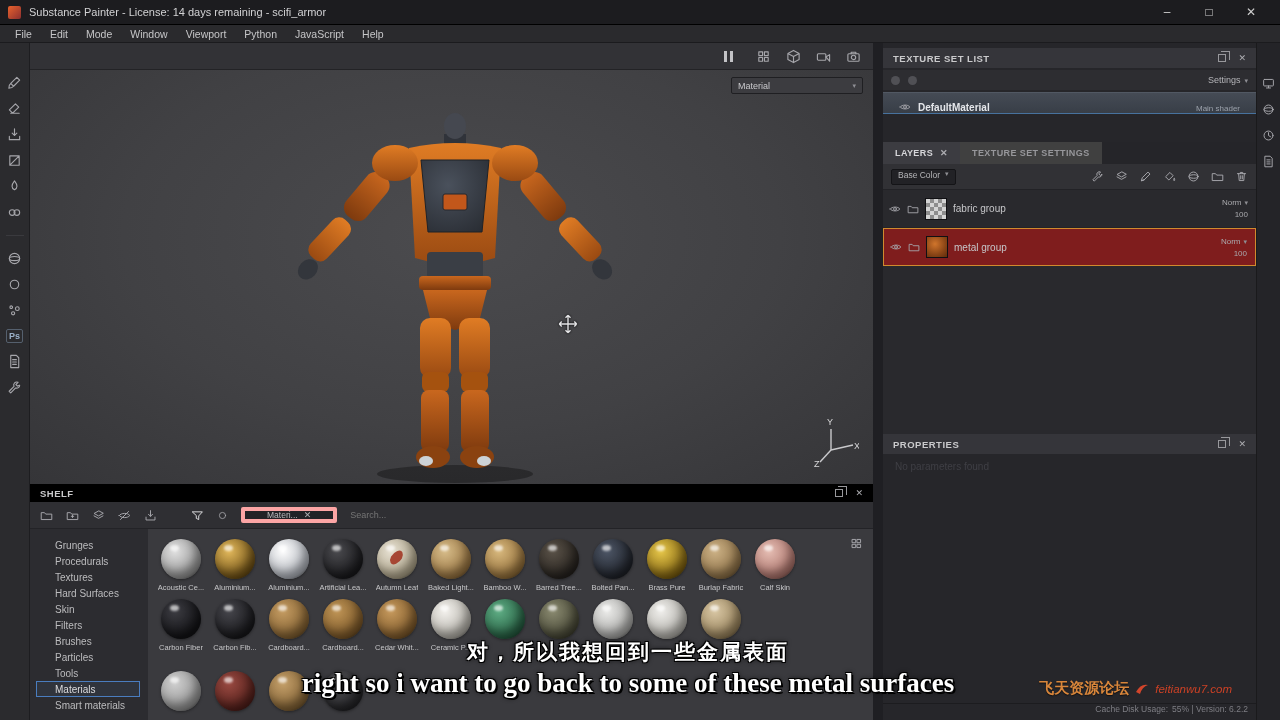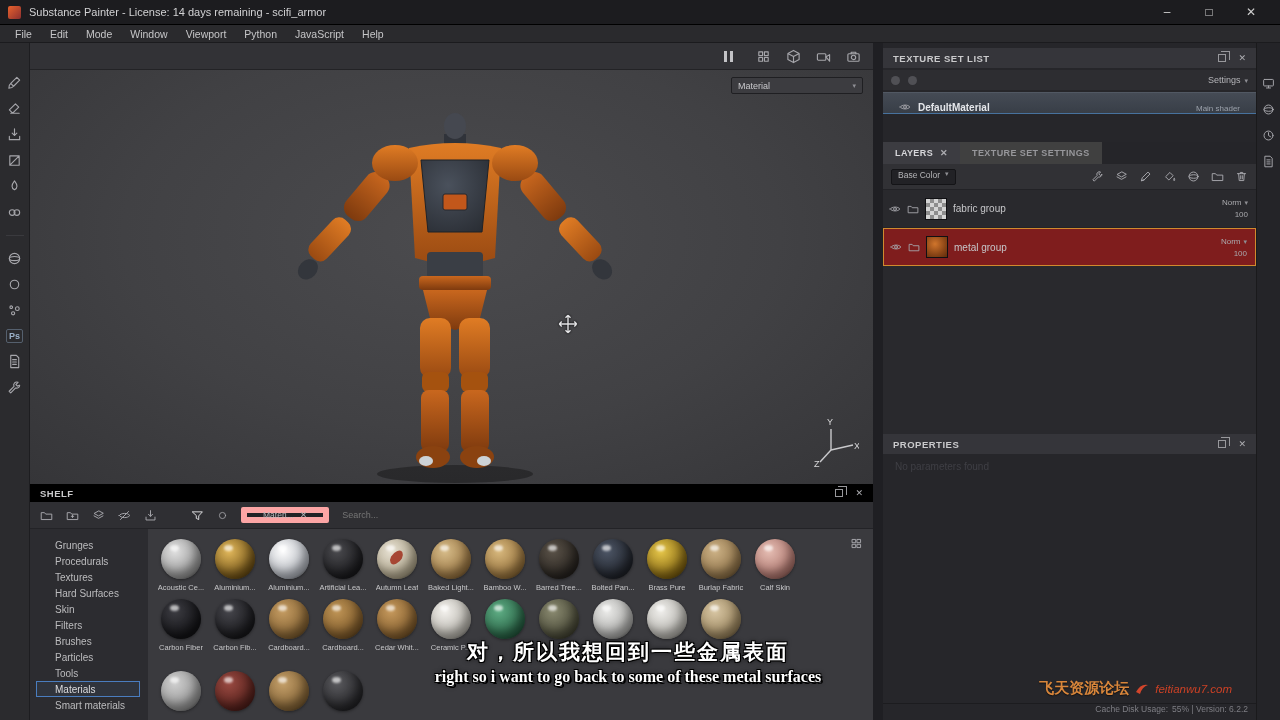--- a/index.html
+++ b/index.html
@@ -41,21 +41,21 @@
 
 #shelf{position:absolute;left:30px;top:484px;width:843px;height:236px;background:#2c2c30}
 #shelfhdr{height:18px;background:#000000;display:flex;align-items:center;padding:0 10px;gap:4px}
 .ptitle{font-size:9.5px;font-weight:bold;letter-spacing:.5px;color:#cacacc}
 .hicons{margin-left:auto;display:flex;gap:12px;align-items:center}
 .popout{width:8px;height:8px;border:1px solid #98989c;position:relative}
 .popout::before{content:"";position:absolute;left:2px;top:-4px;width:8px;height:8px;border:1px solid #98989c;border-left:none;border-bottom:none}
 .xicon{font-size:9px;color:#aeaeb2;line-height:1}
 #shelftools{height:27px;background:#2f2f33;border-bottom:1px solid #232327;display:flex;align-items:center;gap:13px;padding:0 10px}
 #shelftools .gap{width:8px}
-#ftag{display:flex;align-items:center;gap:6px;background:#222226;border:6px solid #fca5a5;border-radius:2px;height:16px;padding:0 16px;font-size:8.5px;color:#b9b9bc}
+#ftag{display:flex;align-items:center;gap:6px;background:#222226;border:4px solid #fca5a5;border-radius:2px;height:16px;padding:0 22px;font-size:8.5px;color:#b9b9bc}
 #shelfsearch{width:96px;height:16px;background:transparent;border:none;outline:none;color:#bbb;font-size:9px;font-family:"Liberation Sans",sans-serif}
 #shelfbody{position:absolute;left:0;top:45px;right:0;bottom:0;display:flex}
 #shelfside{width:118px;background:#2c2c30;padding-top:8px;overflow:hidden}
 .cat{font-size:10px;color:#bcbcbe;padding:1.5px 4px 1.5px 18px;margin:0 8px 0 6px;border:1px solid transparent}
 .cat.sel{border-color:#4a7dbf;background:#30343c;color:#dcdcde}
 #shelfgrid{position:relative;flex:1;background:#3a3a3e;overflow:hidden}
 .matrow{position:absolute;left:6px;display:flex}
 .mat{width:54px;display:flex;flex-direction:column;align-items:center}
 .sphere{position:relative;width:40px;height:40px;border-radius:50%;background:radial-gradient(circle at 35% 30%,var(--c1),var(--c2) 72%,#111 104%);box-shadow:inset -5px -7px 9px rgba(0,0,0,.35),0 1px 3px rgba(0,0,0,.4)}
 .sphere::after{content:"";position:absolute;left:9px;top:6px;width:9px;height:6px;border-radius:50%;background:rgba(255,255,255,.65);filter:blur(1px)}
@@ -98,21 +98,21 @@
 #propshdr{top:391px}
 #propsempty{position:absolute;left:12px;top:418px;font-size:10px;color:#3f3f45}
 #watermark{position:absolute;right:24px;top:636px;display:flex;align-items:center;gap:5px}
 #watermark .zh{font-size:15px;font-weight:bold;color:#d8863b;text-shadow:0 1px 1px rgba(0,0,0,.6)}
 #watermark .url{font-size:11.5px;color:#cc4125;font-style:italic}
 #statusbar{position:absolute;left:0;bottom:0;width:100%;height:17px;border-top:1px solid #1c1c1f;display:flex;justify-content:flex-end;gap:4px;padding-right:8px;font-size:8.5px;color:#7e7e84}
 
 
 #subs{position:absolute;left:0;top:638px;width:1256px;text-align:center;z-index:50;pointer-events:none}
 #subs .zh{font-size:21px;font-weight:bold;color:#fff;text-shadow:-1px -1px 0 #000,1px -1px 0 #000,-1px 1px 0 #000,1px 1px 0 #000,0 0 5px #000;letter-spacing:2px}
-#subs .en{margin-top:2px;font-family:"Liberation Serif",serif;font-size:16px;font-weight:bold;color:#fff;text-shadow:-1px -1px 0 #000,1px -1px 0 #000,-1px 1px 0 #000,2px 2px 0 #000,0 0 5px #000}
+#subs .en{margin-top:2px;font-family:"Liberation Serif",serif;font-size:27px;font-weight:bold;color:#fff;text-shadow:-1px -1px 0 #000,1px -1px 0 #000,-1px 1px 0 #000,2px 2px 0 #000,0 0 5px #000}
 </style>
 </head>
 <body>
 
 <svg width="0" height="0" style="position:absolute">
   <defs>
     <symbol id="eye" viewBox="0 0 16 16">
         <path d="M1.5 8C4 4.5 12 4.5 14.5 8C12 11.5 4 11.5 1.5 8Z"></path>
         <circle cx="8" cy="8" r="1.9"></circle>
       </symbol>

